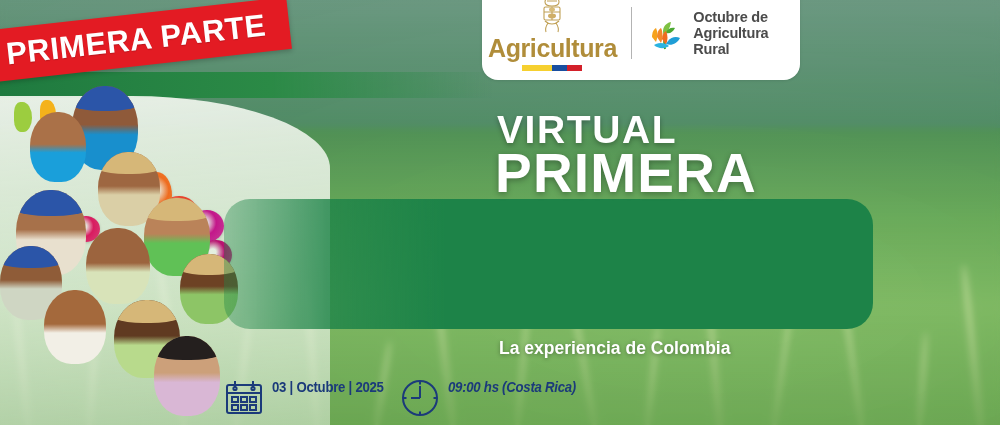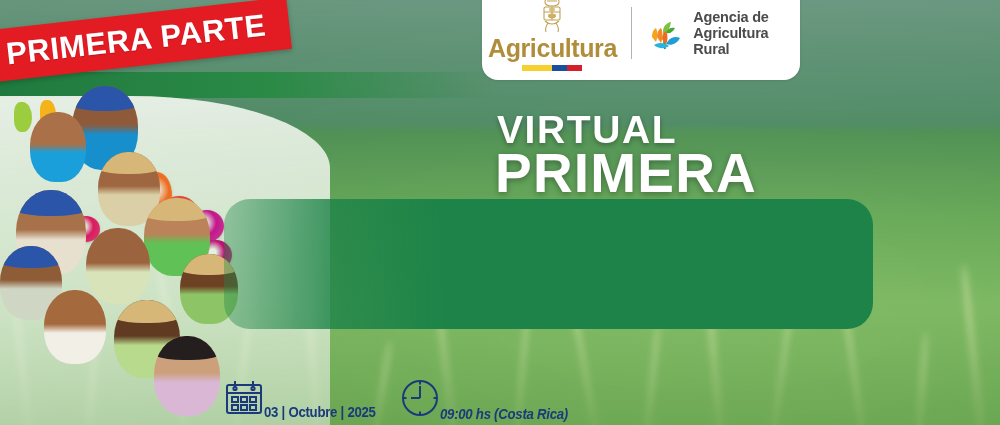--- a/index.html
+++ b/index.html
@@ -119,21 +119,21 @@
     line-height:1.52;
   }
   .t-exper {
     position:absolute; left:499px; top:338px;
     font-size:17.5px; font-weight:bold; color:#fff;
     text-shadow:0 1px 4px rgba(0,0,0,.35);
   }
 
   
   .info { position:absolute; left:0; top:368px; width:1000px; height:57px; }
-  .info-item { position:absolute; display:flex; align-items:flex-end; }
+  .info-item { position:absolute; display:flex; align-items:flex-start; gap:8px; }
   .info-txt {
     font-size:15px; font-weight:bold; color:#1b3a7a;
     letter-spacing:-.3px; white-space:nowrap;
     transform:scaleX(.88); transform-origin:left center;
   }
   .ico { flex:none; }
 </style>
 </head>
 <body>
 
@@ -250,33 +250,34 @@
           <path d="M20 20c1-4 5-6 9-5-2 4-5 6-9 5z" fill="#4aa832"></path>
           <path d="M19 22c-1 4-1 9 0 14" stroke="#3f9a2c" stroke-width="2" fill="none"></path>
           <path d="M6 24c0-5 2-8 4-9 2 4 2 9 0 14z" fill="#f6a21c"></path>
           <path d="M11 24c0-5 2-8 4-9 2 4 2 10 0 15z" fill="#f2882a"></path>
           <path d="M16 26c0-4 2-7 4-8 2 4 2 9 0 14z" fill="#ef6c1f"></path>
           <path d="M22 28c3-4 8-5 12-3-3 6-9 8-14 6z" fill="#1f9ed6"></path>
           <path d="M10 31c4-2 10-1 13 2-4 3-11 3-15-1z" fill="#2bb3e0"></path>
         </svg>
       </span>
       <span class="adr-text">
-        <span>Agencia de</span><br>
+        <span>Octubre de</span><br>
         <span>Agricultura Rural</span>
       </span>
     </div>
   </div>
 
   <div class="ribbon">
     <span>PRIMERA PARTE</span>
   </div>
 
   <div class="panel"></div>
   <div class="t-dialogo">VIRTUAL</div>
   <div class="t-virtual">PRIMERA</div>
+  <div class="t-exper">La experiencia de Colombia</div>
 
   <div class="info">
 
     <div class="info-item" style="left:224px; top:10px;">
       <span class="ico">
         <svg viewBox="0 0 40 38" width="40" height="38">
           <g fill="none" stroke="#1b3a7a" stroke-width="2">
             <rect x="3" y="7" width="34" height="28" rx="2"></rect>
             <path d="M3 15h34"></path>
             <path d="M11 3v6M29 3v6"></path>

